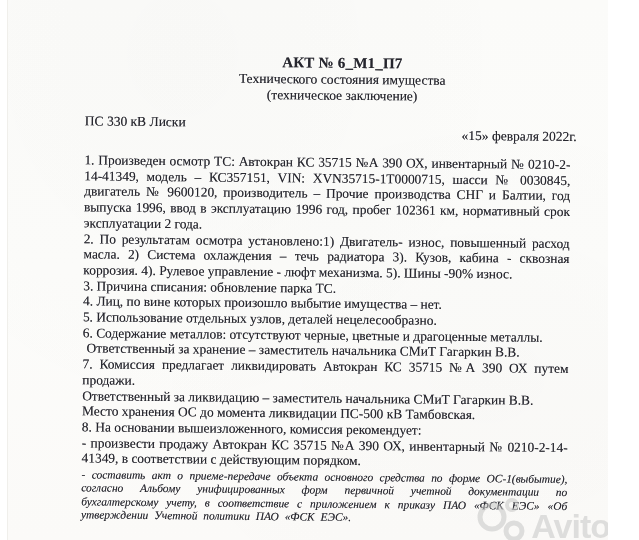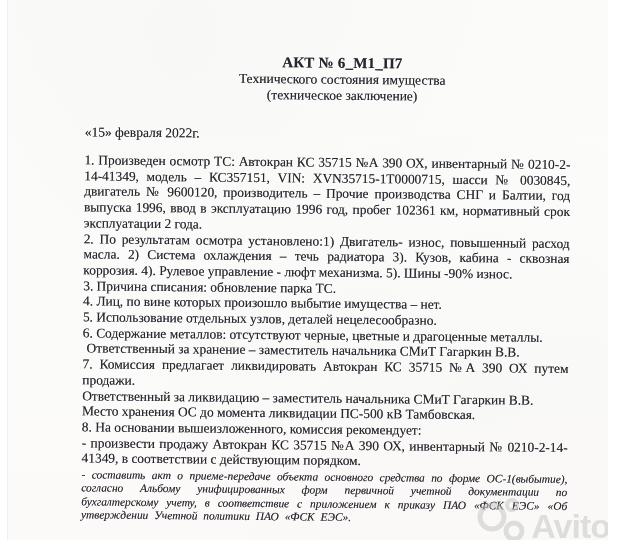--- a/index.html
+++ b/index.html
@@ -102,20 +102,21 @@
   <div class="edge-strip"></div>
 
   <div class="scan">
     <div class="title-block">
       <div class="act-title">АКТ № 6_М1_П7</div>
       <div class="act-subtitle">Технического состояния имущества</div>
       <div class="act-subtitle">(техническое заключение)</div>
     </div>
 
     <div class="meta-row">
+      <span class="facility">ПС 330 кВ Лиски</span>
       <span class="date">«15» февраля 2022г.</span>
     </div>
 
     <div class="body" id="paragraphs">
         <p class="para">1. Произведен осмотр ТС: Автокран КС 35715 №А 390 ОХ, инвентарный № 0210-2-14-41349, модель – КС357151, VIN: XVN35715-1T0000715, шасси № 0030845, двигатель № 9600120, производитель – Прочие производства СНГ и Балтии, год выпуска 1996, ввод в эксплуатацию 1996 год, пробег 102361 км, нормативный срок эксплуатации 2 года.</p>
         <p class="para">2. По результатам осмотра установлено:1) Двигатель- износ, повышенный расход масла. 2) Система охлаждения – течь радиатора 3). Кузов, кабина - сквозная коррозия. 4). Рулевое управление - люфт механизма. 5). Шины -90% износ.</p>
         <p class="para">3. Причина списания: обновление парка ТС.</p>
         <p class="para">4. Лиц, по вине которых произошло выбытие имущества – нет.</p>
         <p class="para">5. Использование отдельных узлов, деталей нецелесообразно.</p>
         <p class="para">6. Содержание металлов: отсутствуют черные, цветные и драгоценные металлы.</p>

